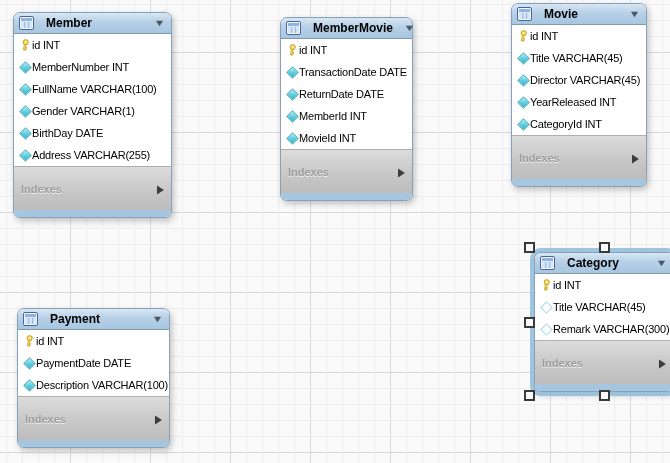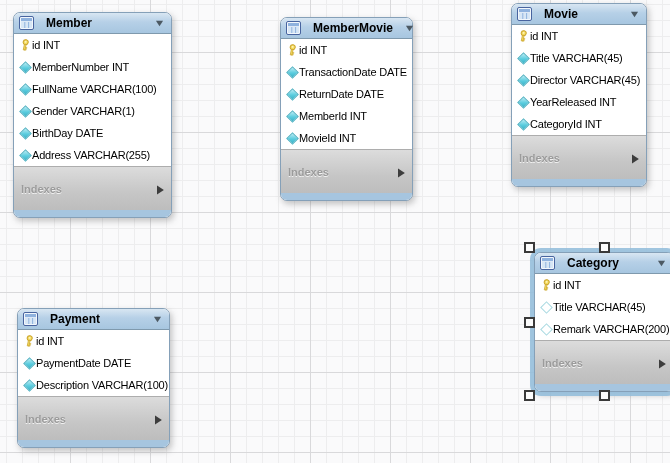--- a/index.html
+++ b/index.html
@@ -290,21 +290,21 @@
         <div class="row">
           <span class="icon-cell">
             <span class="diamond open"></span>
           </span>
           <span>Title VARCHAR(45)</span>
         </div>
         <div class="row">
           <span class="icon-cell">
             <span class="diamond open"></span>
           </span>
-          <span>Remark VARCHAR(200)</span>
+          <span>Remark VARCHAR(300)</span>
         </div>
       </div>
     <div class="footer">
       <span class="footer-label">Indexes</span>
       <span class="footer-arrow">▶</span>
     </div>
     <div class="bottom-bar"></div>
   <div class="handle nw"></div>
       <div class="handle n"></div>
       <div class="handle ne"></div>

